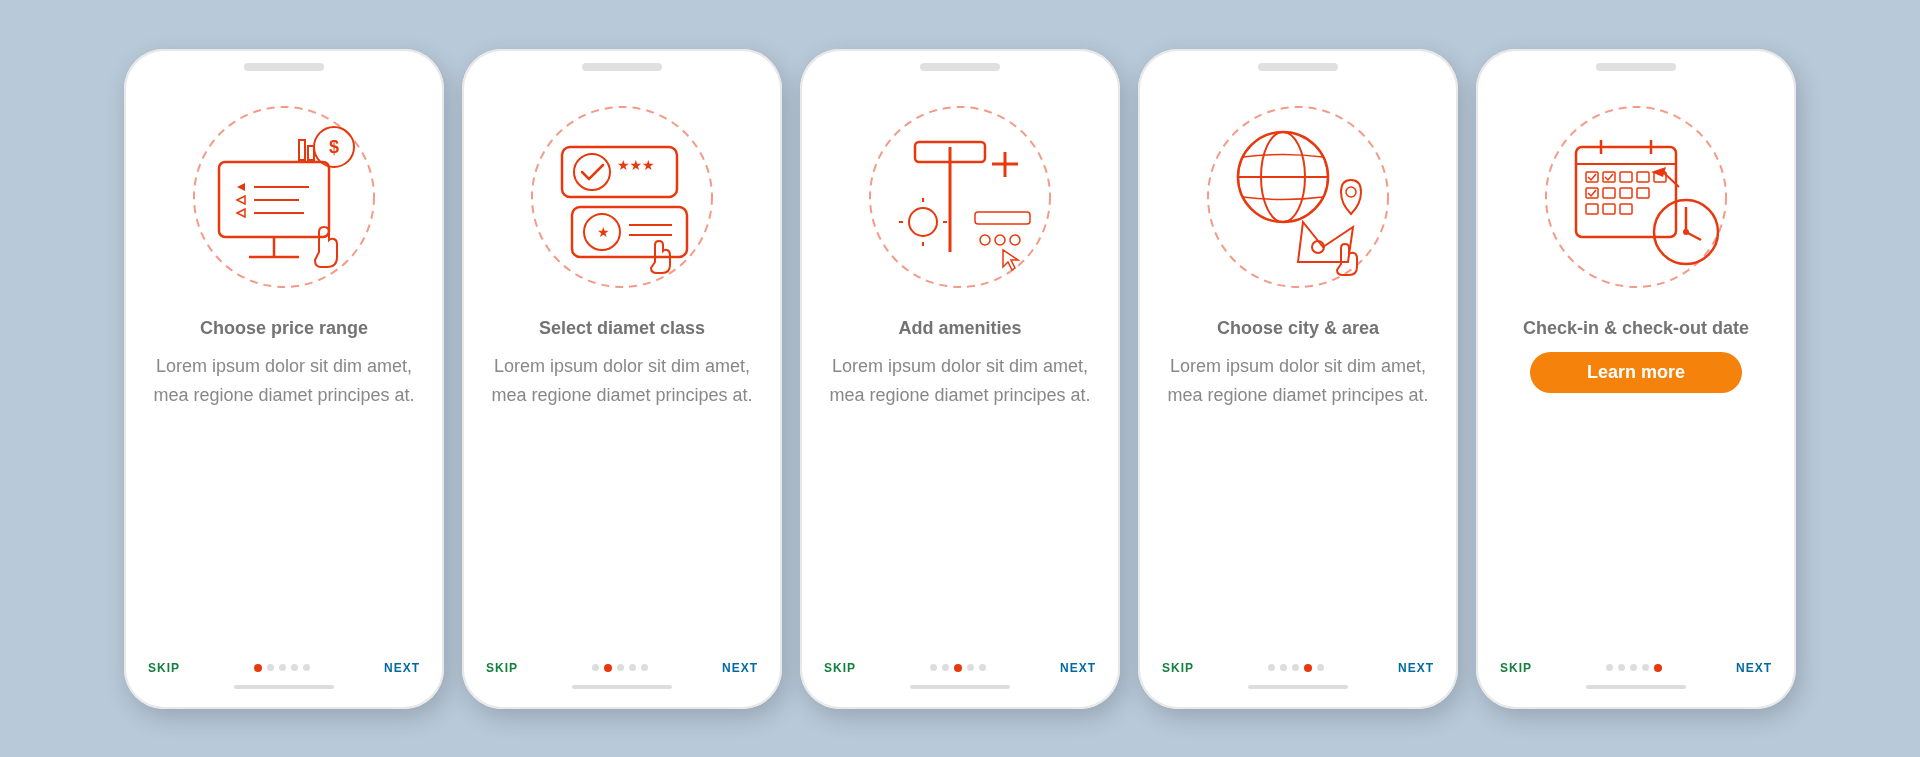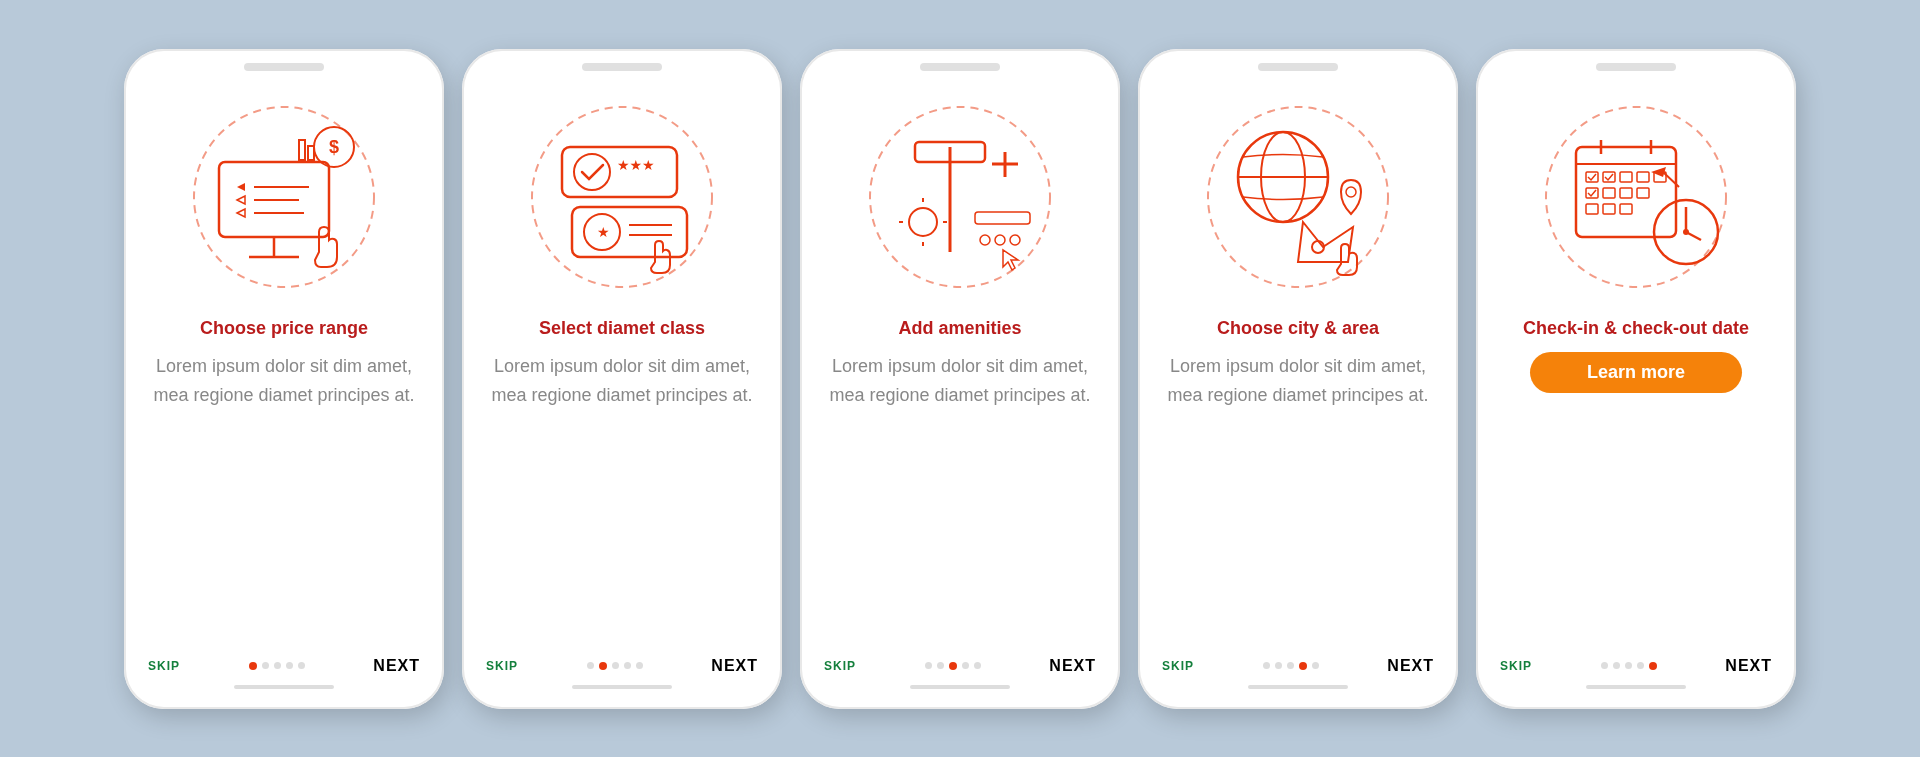--- a/index.html
+++ b/index.html
@@ -64,21 +64,21 @@
       margin-bottom: 10px;
       flex-shrink: 0;
     }
 
     .icon-area svg {
       width: 210px;
       height: 210px;
     }
 
     .card-title {
-      color: #b91c1c;
+      color: #737373;
       font-size: 18px;
       font-weight: 700;
       text-align: left;
       margin-bottom: 12px;
       line-height: 1.3;
     }
 
     .card-desc {
       color: #888;
       font-size: 18px;
@@ -111,22 +111,22 @@
 
     .nav-skip {
       color: #15803d;
       font-size: 12px;
       font-weight: 600;
       letter-spacing: 1px;
       text-transform: uppercase;
     }
 
     .nav-next {
-      color: #000000;
-      font-size: 16px;
+      color: #0369a1;
+      font-size: 12px;
       font-weight: 700;
       letter-spacing: 1px;
       text-transform: uppercase;
     }
 
     .dots {
       display: flex;
       gap: 5px;
       align-items: center;
     }

